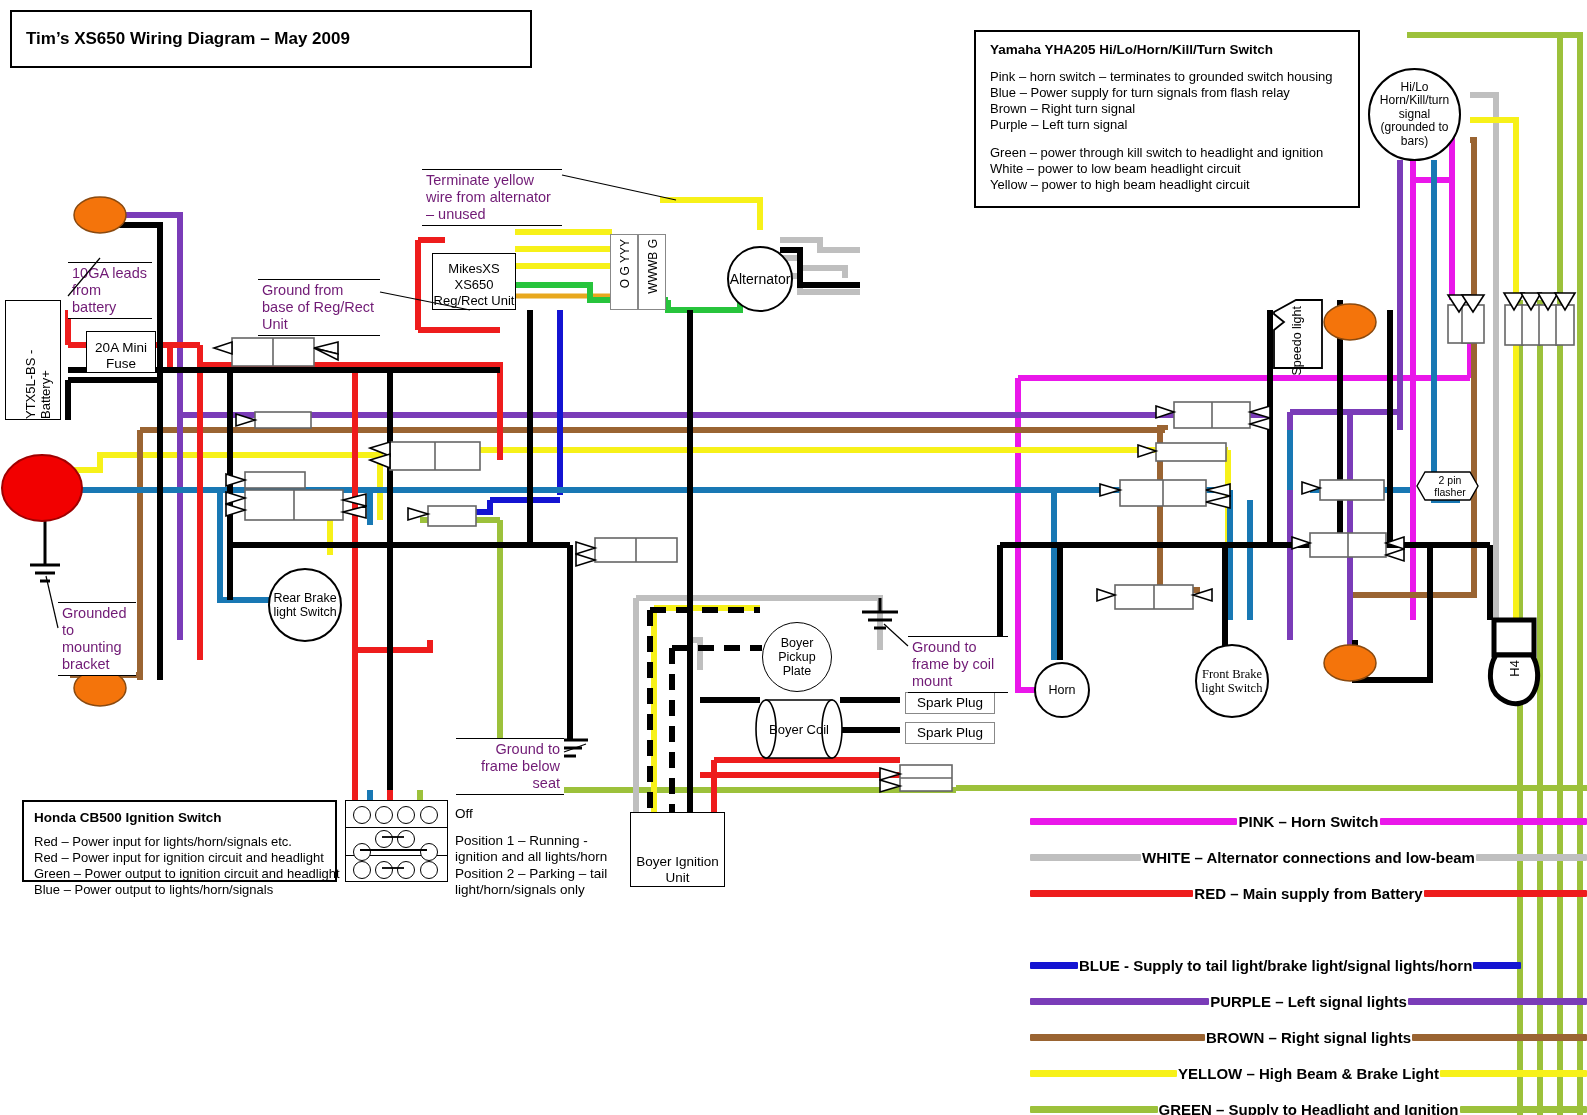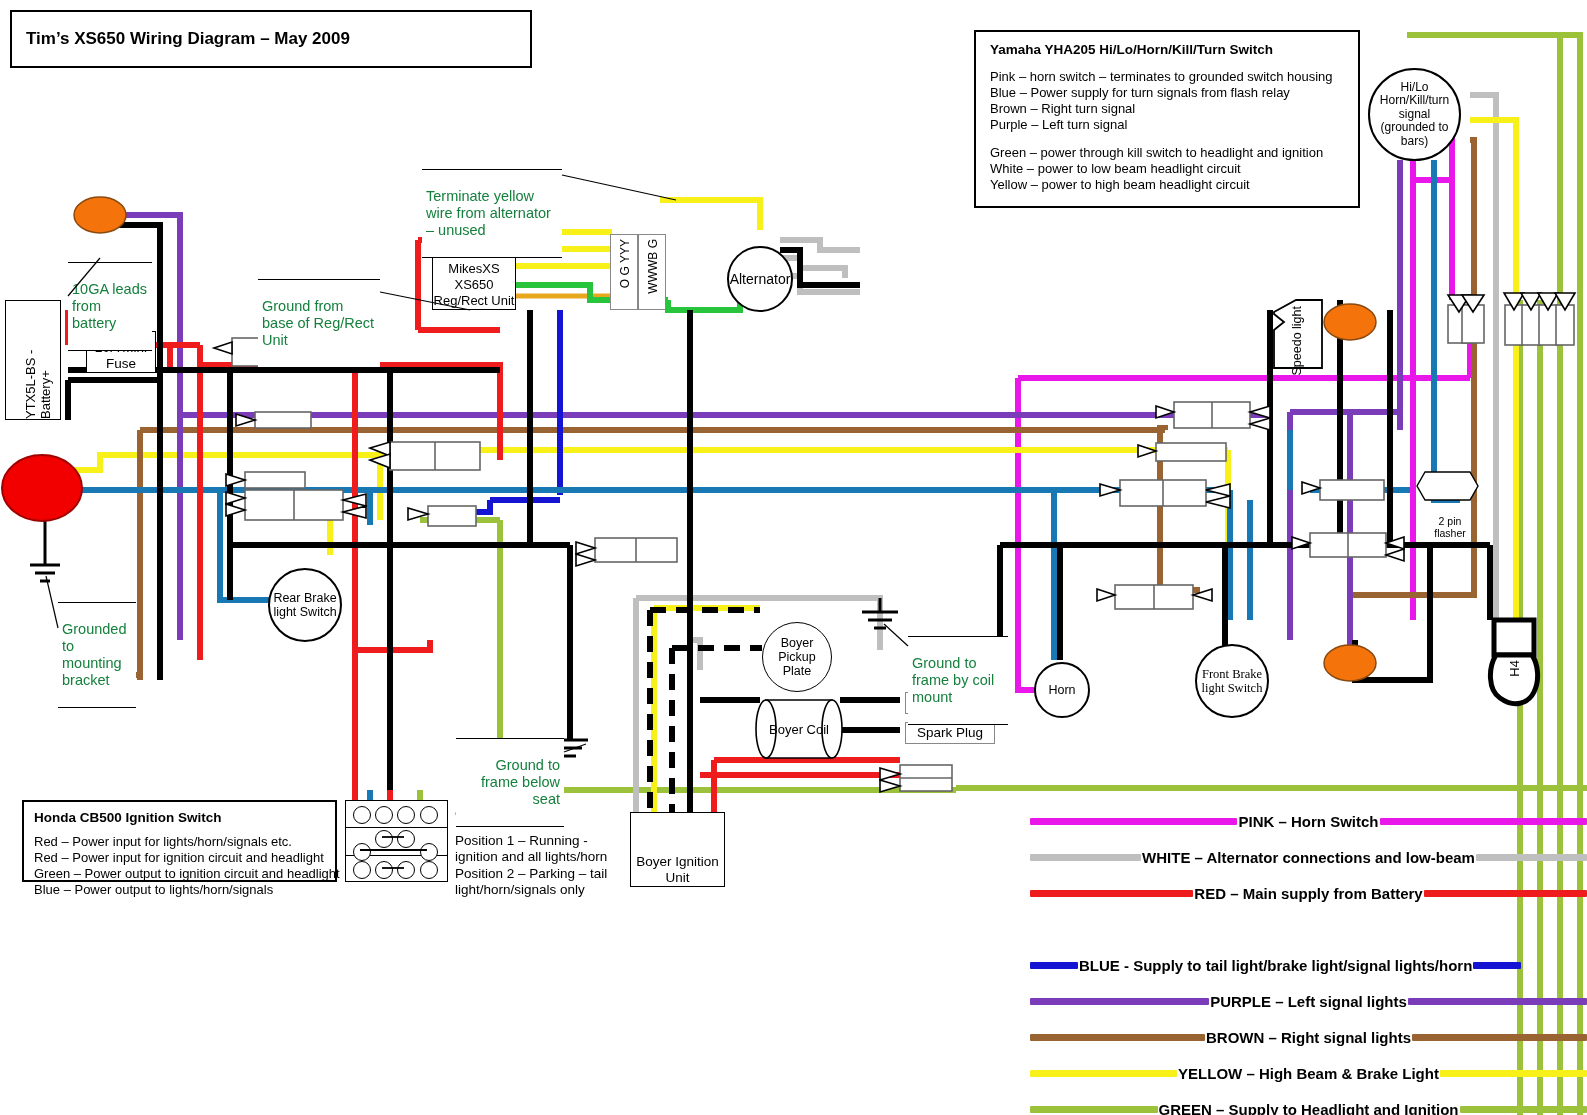--- a/index.html
+++ b/index.html
@@ -2,21 +2,21 @@
 <html><head>
 <meta charset="utf-8">
 <style>
   html,body{margin:0;padding:0;background:#fff;}
   body{font-family:"Liberation Sans",sans-serif;}
   #stage{position:relative;width:1587px;height:1115px;background:#fff;overflow:hidden;}
   svg.layer{position:absolute;left:0;top:0;width:1587px;height:1115px;}
   .thinbox{position:absolute;border:1px solid #000;background:#fff;box-sizing:border-box;}
   .graybox{position:absolute;border:1px solid #888;background:#fff;box-sizing:border-box;}
   .callout{position:absolute;background:#fff;border-top:1px solid #000;border-bottom:1px solid #000;
-           font-size:14.5px;line-height:17px;color:#15803d;padding:18px 4px;box-sizing:border-box;}
+           font-size:14.5px;line-height:17px;color:#701a75;padding:2px 4px;box-sizing:border-box;}
   .titlebox{position:absolute;border:2px solid #000;background:#fff;box-sizing:border-box;
             display:flex;align-items:center;padding-left:14px;}
   .titlebox span{font-size:17px;font-weight:bold;}
   .legendbox{position:absolute;border:2px solid #000;background:#fff;box-sizing:border-box;padding:10px 14px;}
   .legendbox .h{font-size:13.5px;font-weight:bold;margin-bottom:12px;}
   .legendbox .l{font-size:13px;line-height:16px;white-space:nowrap;}
   .legendbox .sp{height:12px;}
   .circ{position:absolute;border:2px solid #000;border-radius:50%;background:#fff;
         display:flex;align-items:center;justify-content:center;text-align:center;
         font-size:12.5px;line-height:14px;box-sizing:border-box;}
@@ -410,21 +410,21 @@
   </div>
 
   <div class="circ" style="left:1034px;top:662px;width:56px;height:56px;">
     <span>Horn</span>
   </div>
 
   <svg class="layer" viewBox="0 0 1587 1115">
     <path d="M1425,472 L1470,472 L1478,486 L1470,500 L1425,500 L1417,486 Z" fill="#fff" stroke="#000" stroke-width="1.4"></path>
   </svg>
   <div style="position:absolute;left:1422px;top:472px;width:56px;height:28px;display:flex;align-items:center;
-              justify-content:center;text-align:center;font-size:10.5px;line-height:12px;margin-top:41px;">
+              justify-content:center;text-align:center;font-size:10.5px;line-height:12px;">
     <span>2 pin flasher</span>
   </div>
 
   <div class="vtext" style="left:1507px;top:660px;transform:rotate(180deg);font-size:13px;">H4</div>
 
   <div class="circ" style="left:762px;top:622px;width:70px;height:70px;border-width:1.6px;">
     <span>Boyer Pickup Plate</span>
   </div>
 
   <svg class="layer" viewBox="0 0 1587 1115">

